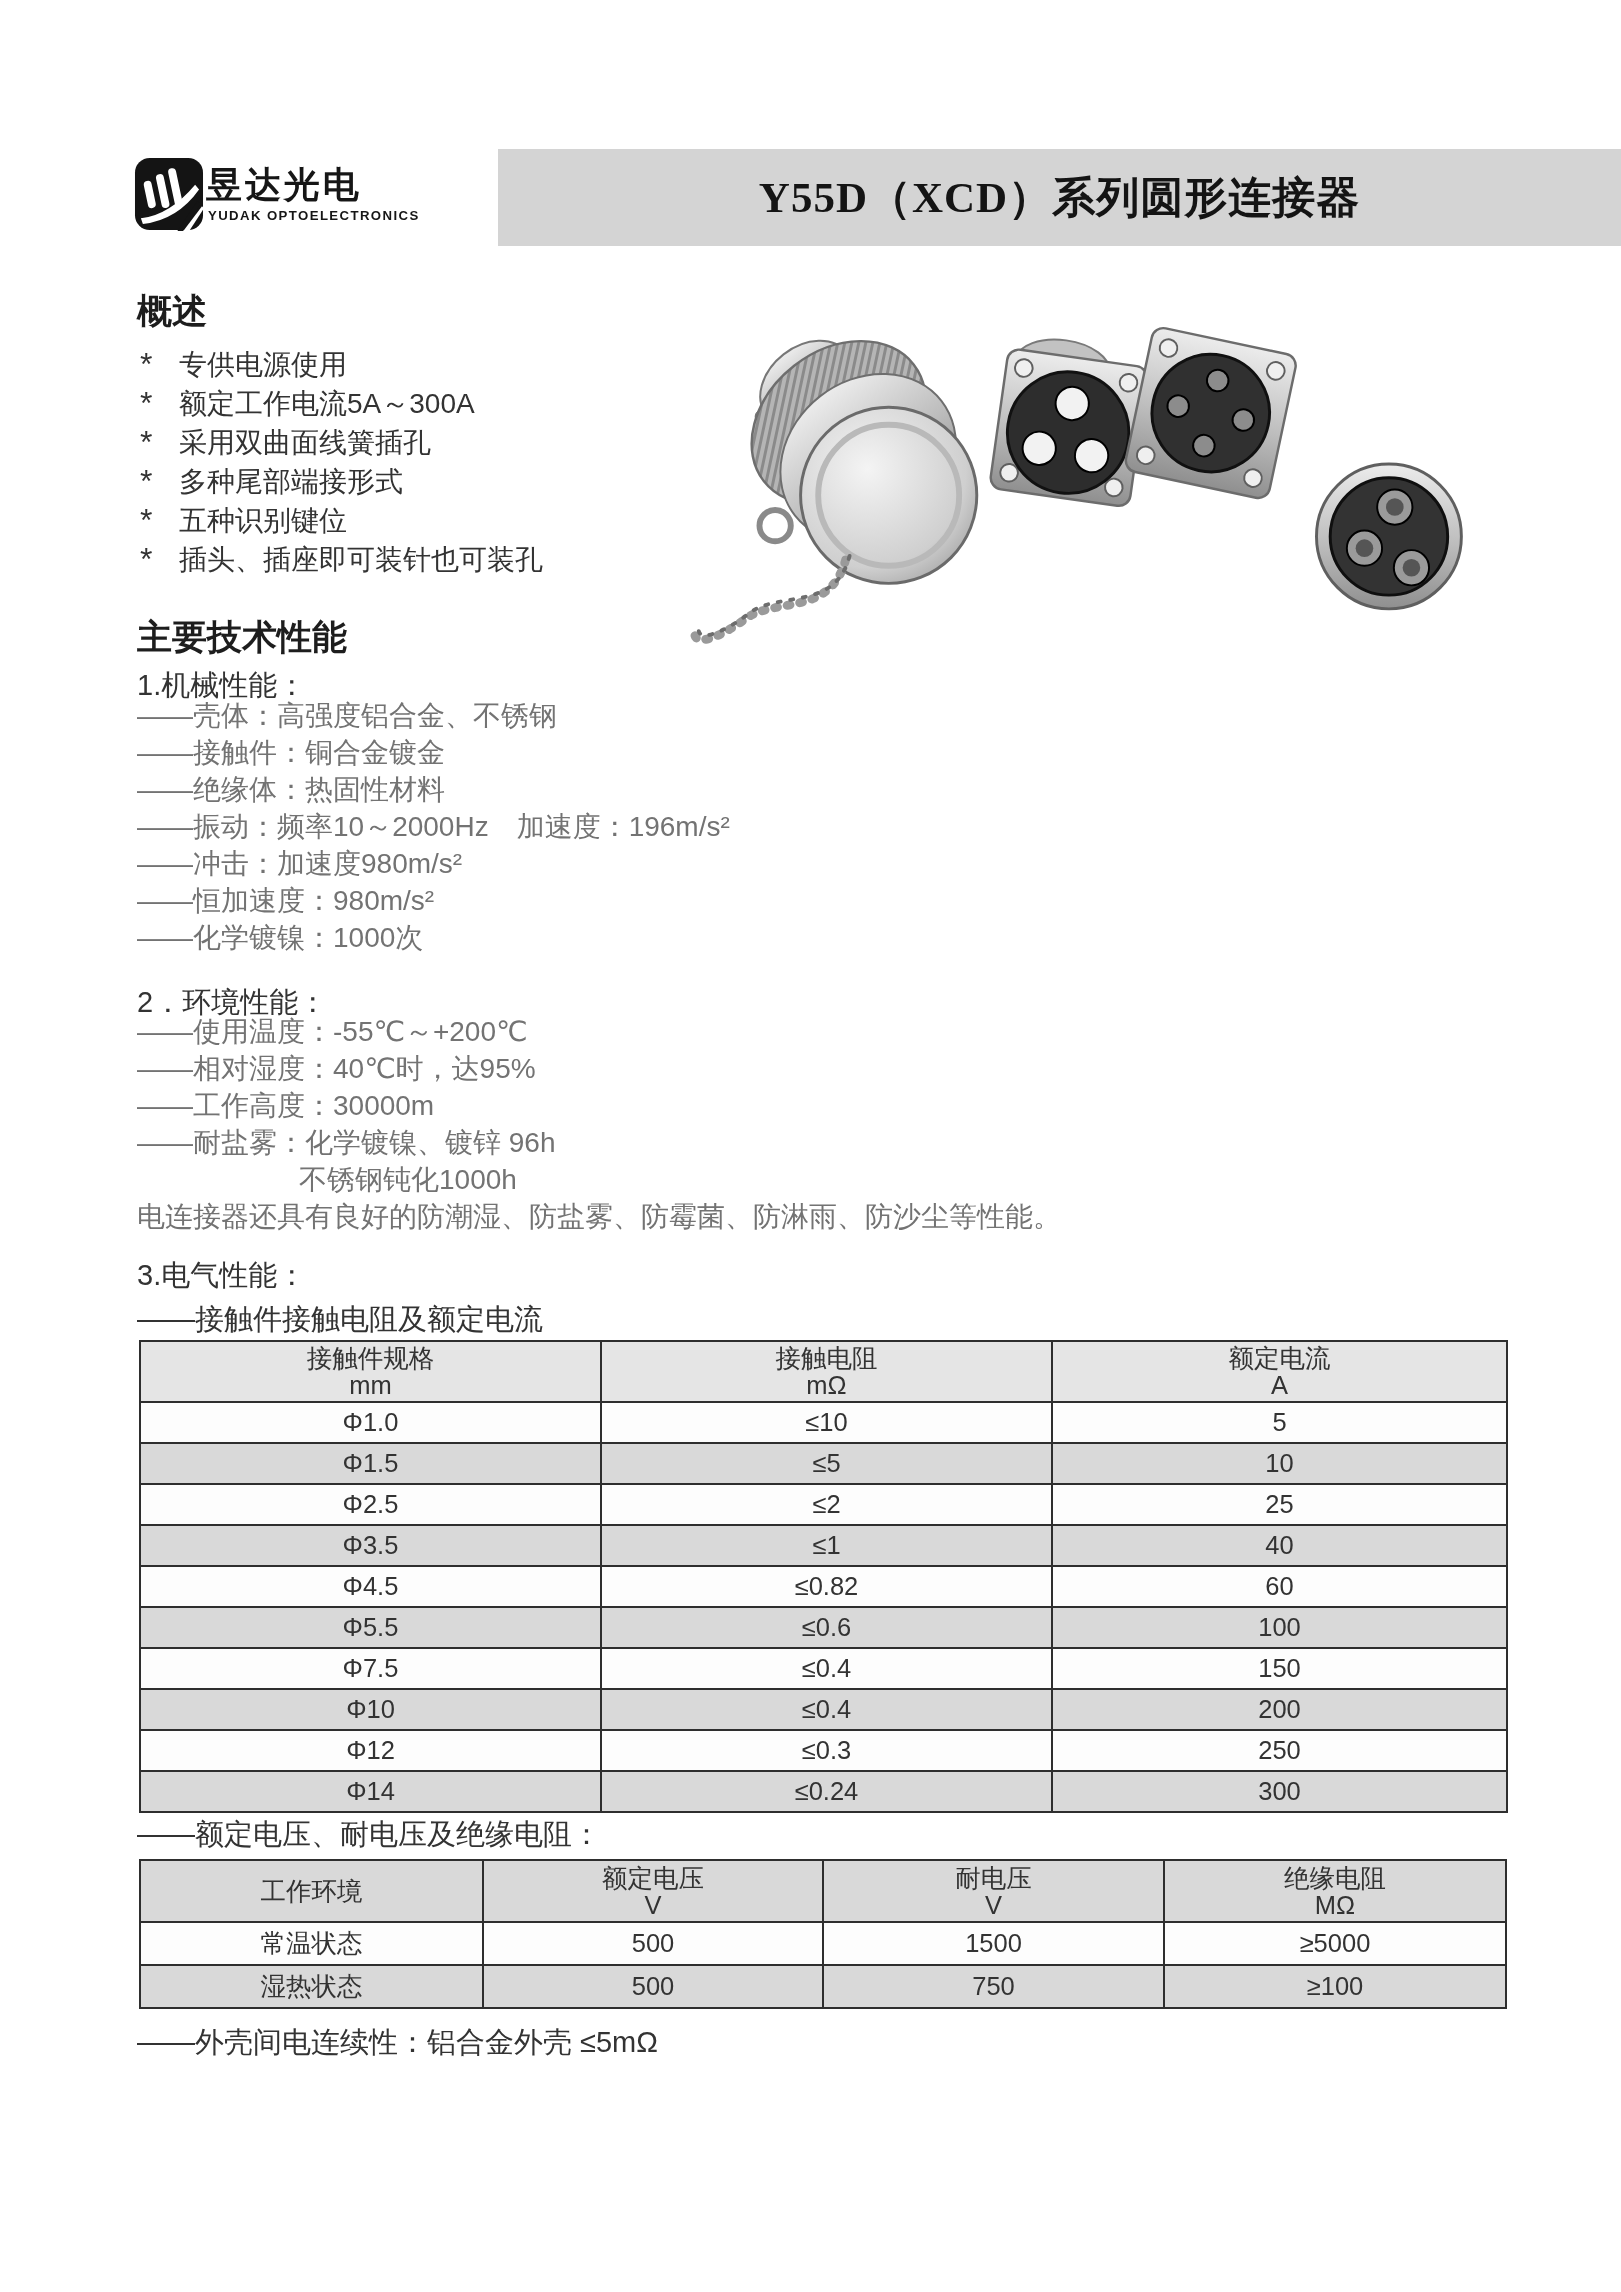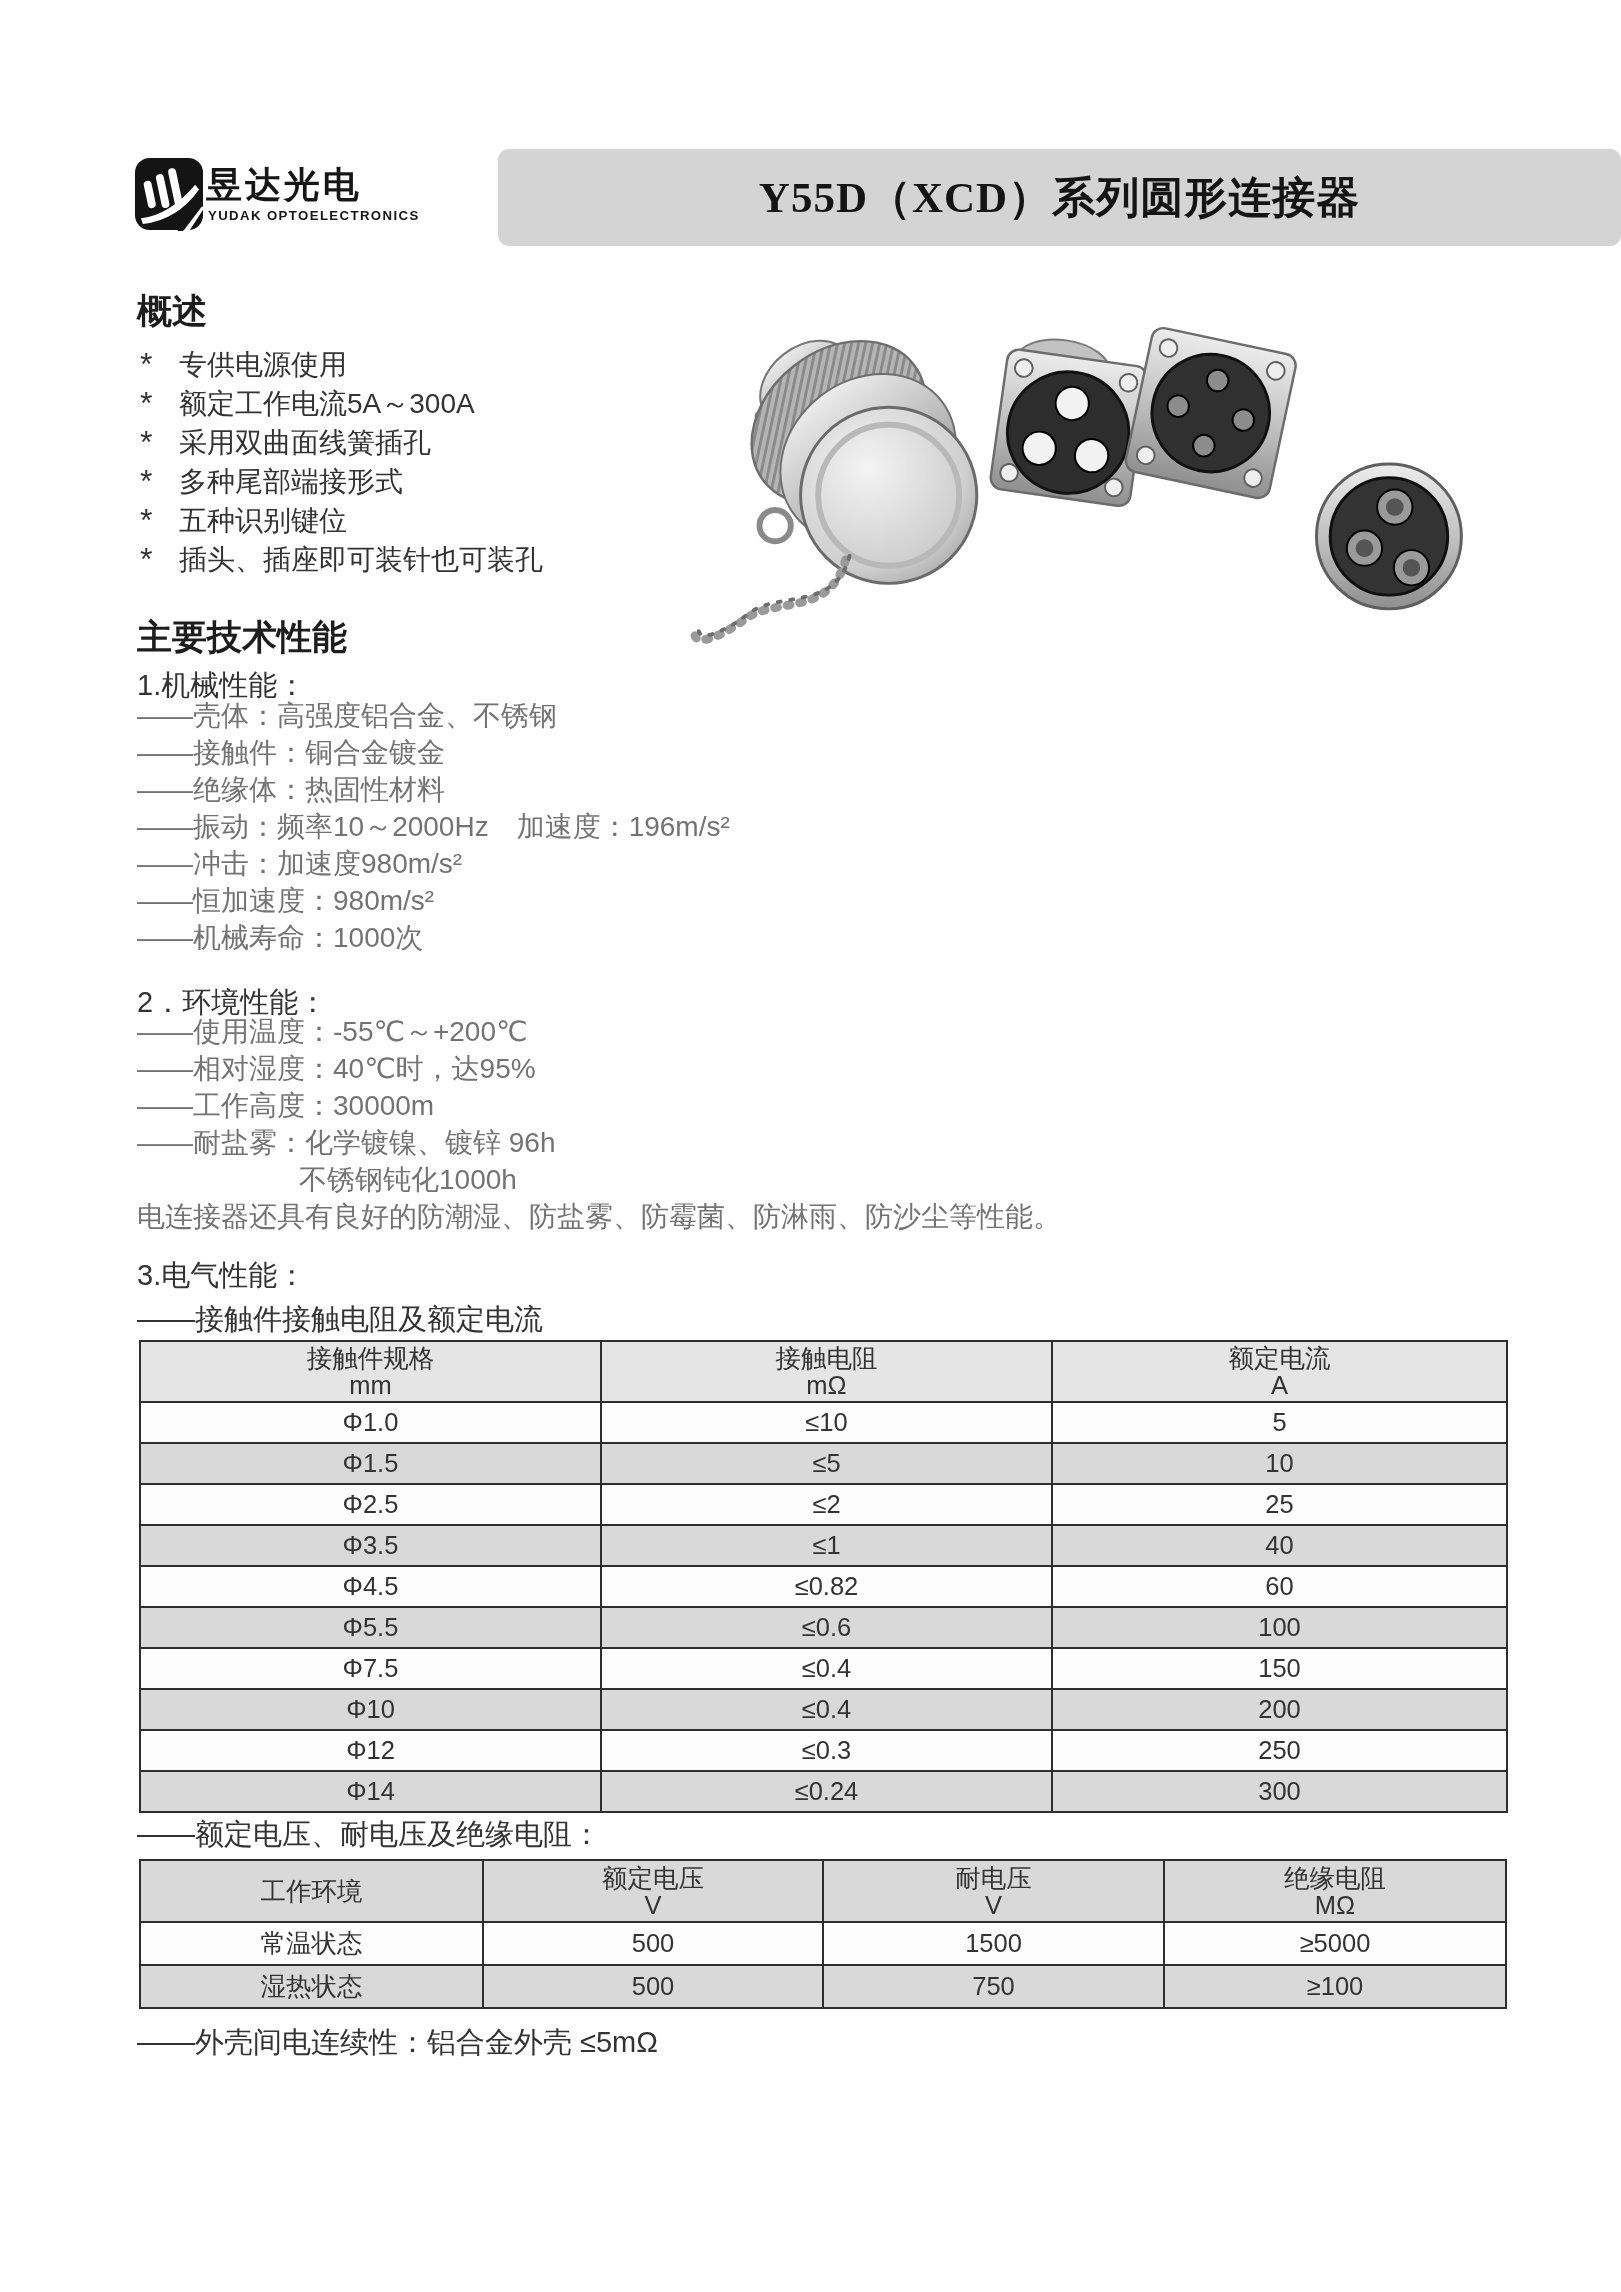--- a/index.html
+++ b/index.html
@@ -8,21 +8,21 @@
   .abs{position:absolute;}
 
   
   .brand-cn{position:absolute;left:206px;top:161px;font-size:36px;font-weight:bold;color:#161616;letter-spacing:2.9px;}
   .brand-en{position:absolute;left:208px;top:208px;font-size:13.2px;font-weight:bold;color:#161616;letter-spacing:1.4px;}
 
   
   .title-bar{position:absolute;left:498px;top:149px;width:1123px;height:97px;background:#d4d4d4;
              display:flex;align-items:center;justify-content:center;
              font-family:"Liberation Serif","DejaVu Serif",serif;
-             font-size:43px;font-weight:bold;color:#141414;letter-spacing:1px;border-radius:11px;}
+             font-size:43px;font-weight:bold;color:#141414;letter-spacing:1px;}
 
   .h1{position:absolute;left:137px;font-size:35px;font-weight:bold;color:#1d1d1d;}
   .sec-title{position:absolute;left:137px;font-size:29px;color:#333;}
 
   .bullet-list{position:absolute;left:140px;top:345px;}
   .bullet-row{display:flex;align-items:center;height:39px;font-size:28px;color:#333;}
   .star{width:39px;font-size:32px;color:#333;}
 
   .spec-list{position:absolute;left:137px;font-size:28px;color:#737373;}
   .spec-line{line-height:37px;height:37px;white-space:nowrap;}
@@ -165,21 +165,21 @@
   <div class="h1" style="top:614px">主要技术性能</div>
 
   <div class="sec-title" style="top:666px">1.机械性能：</div>
   <div class="spec-list" id="mech-list" style="top:697px">
       <div class="spec-line">——壳体：高强度铝合金、不锈钢</div>
       <div class="spec-line">——接触件：铜合金镀金</div>
       <div class="spec-line">——绝缘体：热固性材料</div>
       <div class="spec-line">——振动：频率10～2000Hz　加速度：196m/s²</div>
       <div class="spec-line">——冲击：加速度980m/s²</div>
       <div class="spec-line">——恒加速度：980m/s²</div>
-      <div class="spec-line">——机械寿命：1000次</div>
+      <div class="spec-line">——化学镀镍：1000次</div>
     </div>
 
   <div class="sec-title" style="top:983px">2．环境性能：</div>
   <div class="spec-list" id="env-list" style="top:1013px">
       <div class="spec-line">——使用温度：-55℃～+200℃</div>
       <div class="spec-line">——相对湿度：40℃时，达95%</div>
       <div class="spec-line">——工作高度：30000m</div>
       <div class="spec-line">——耐盐雾：化学镀镍、镀锌 96h</div>
       <div class="spec-line indent">不锈钢钝化1000h</div>
       <div class="spec-line">电连接器还具有良好的防潮湿、防盐雾、防霉菌、防淋雨、防沙尘等性能。</div>

